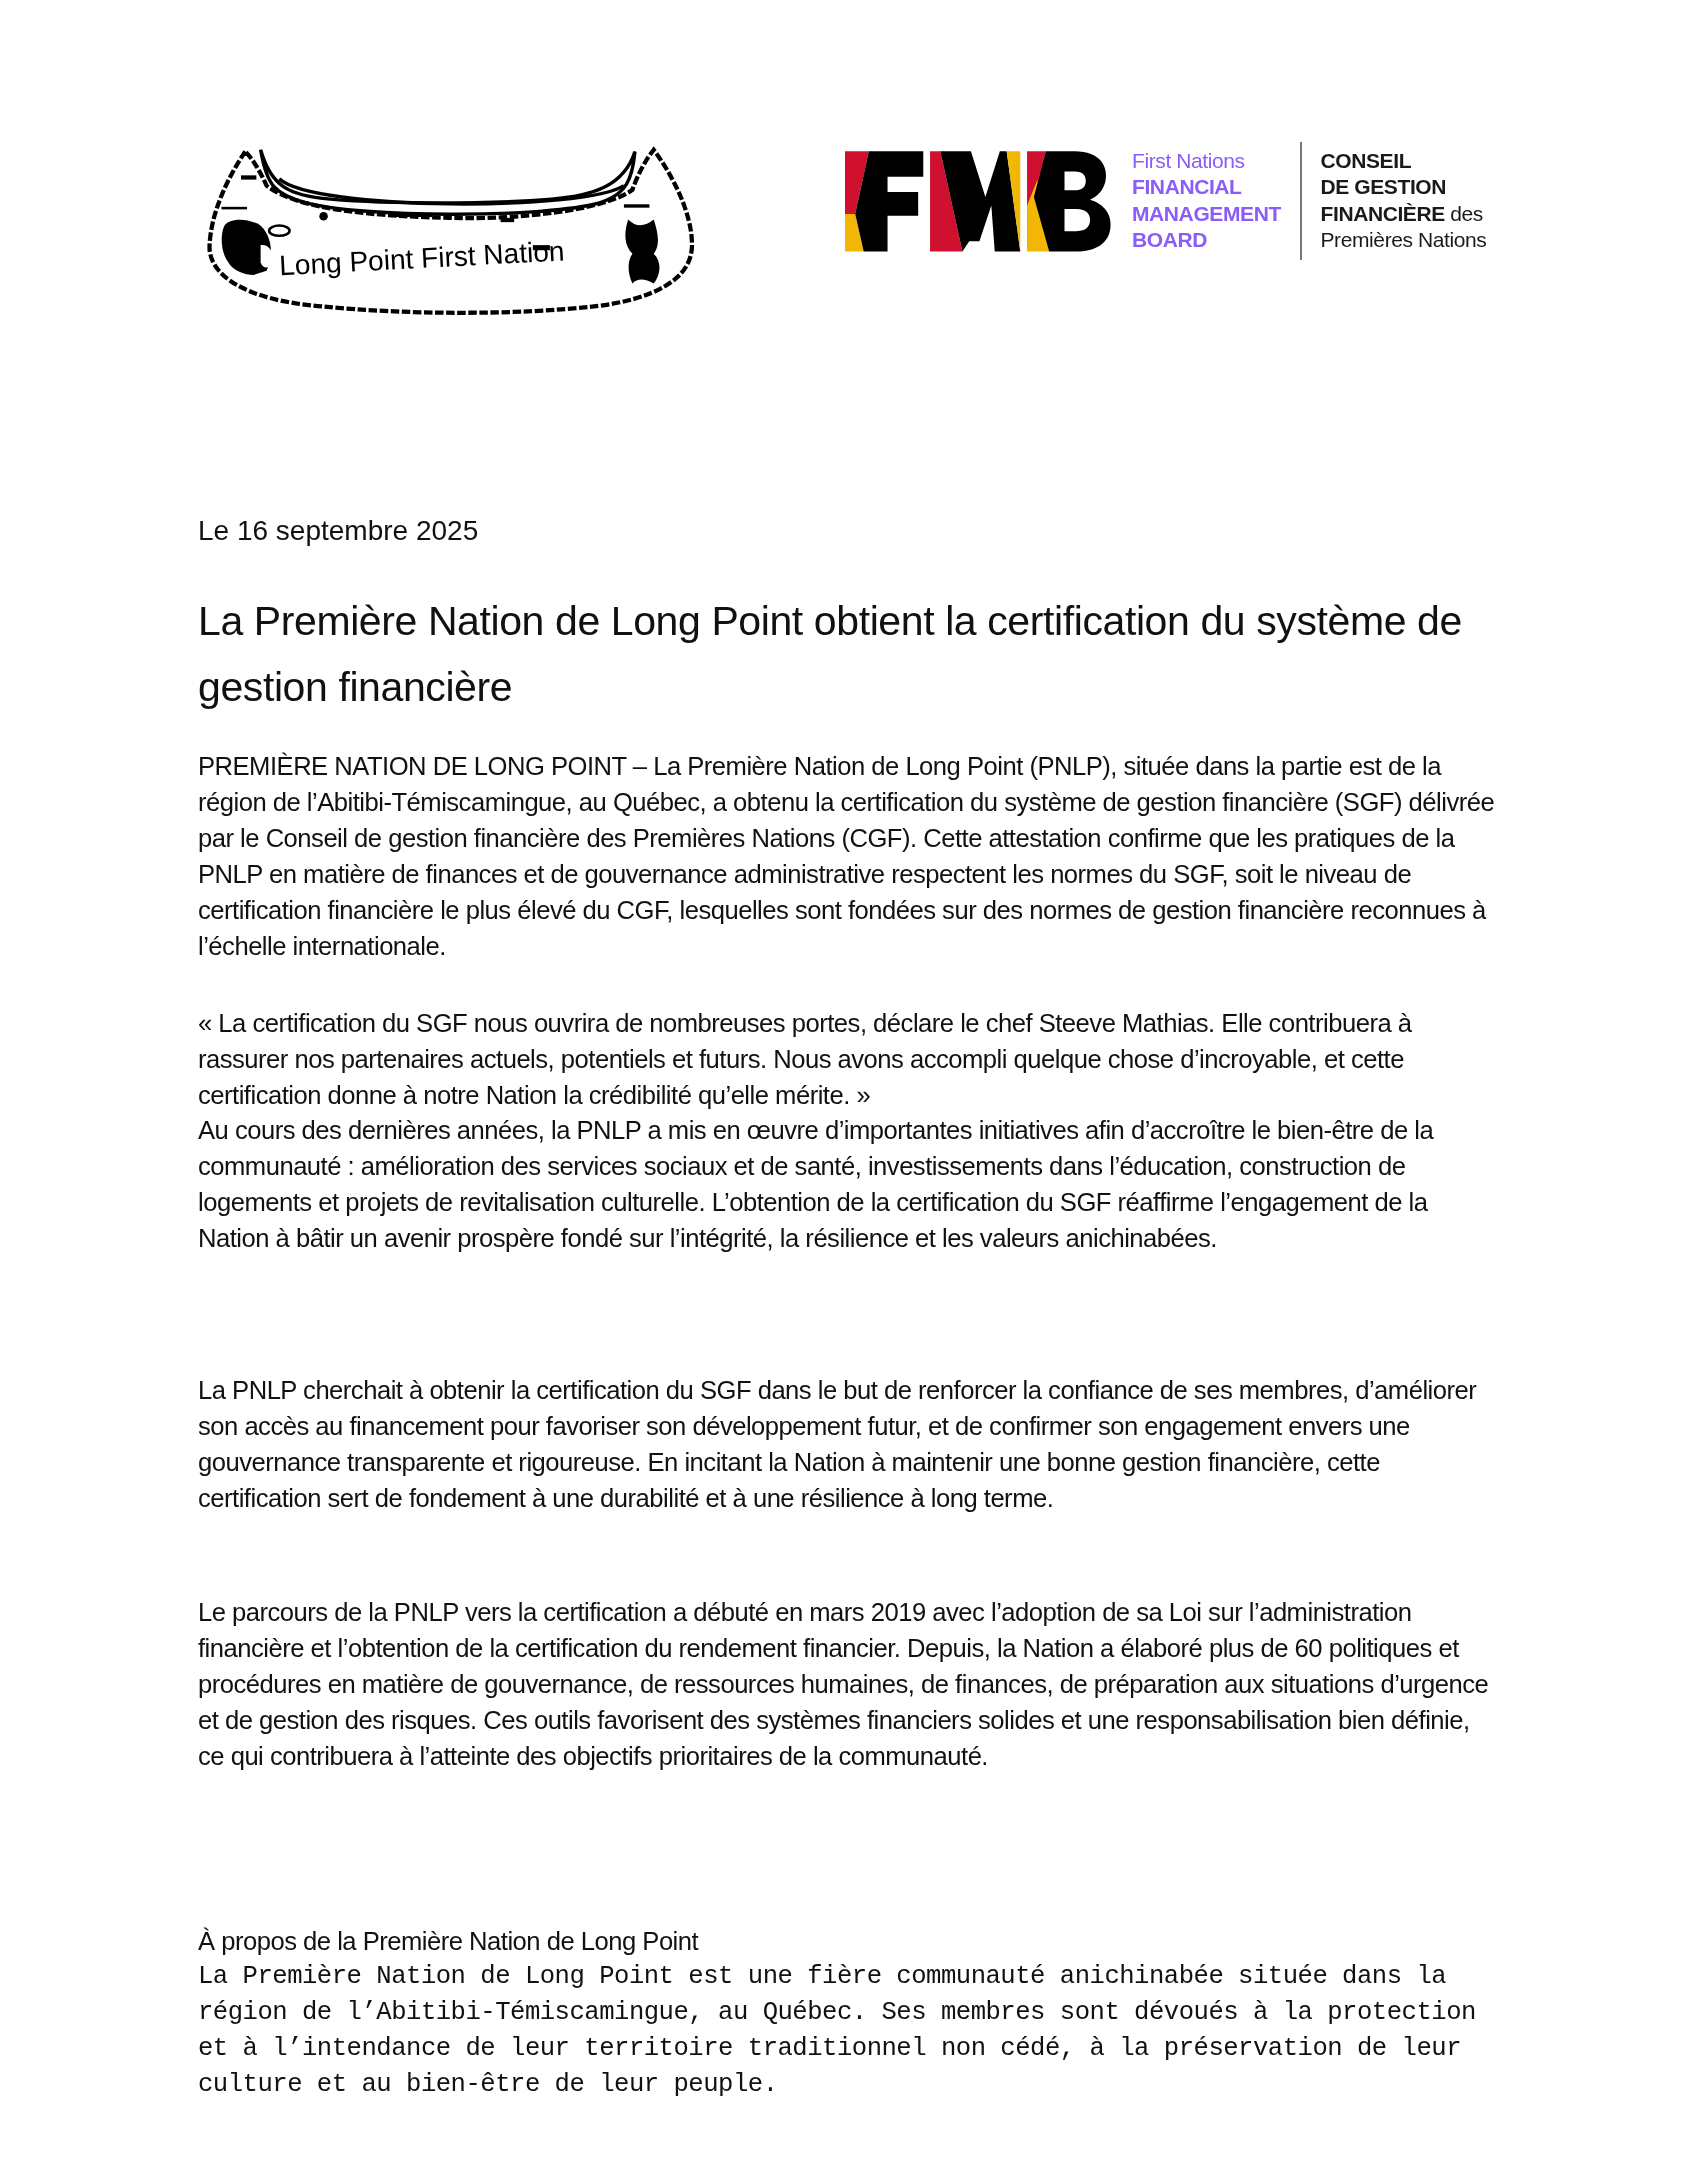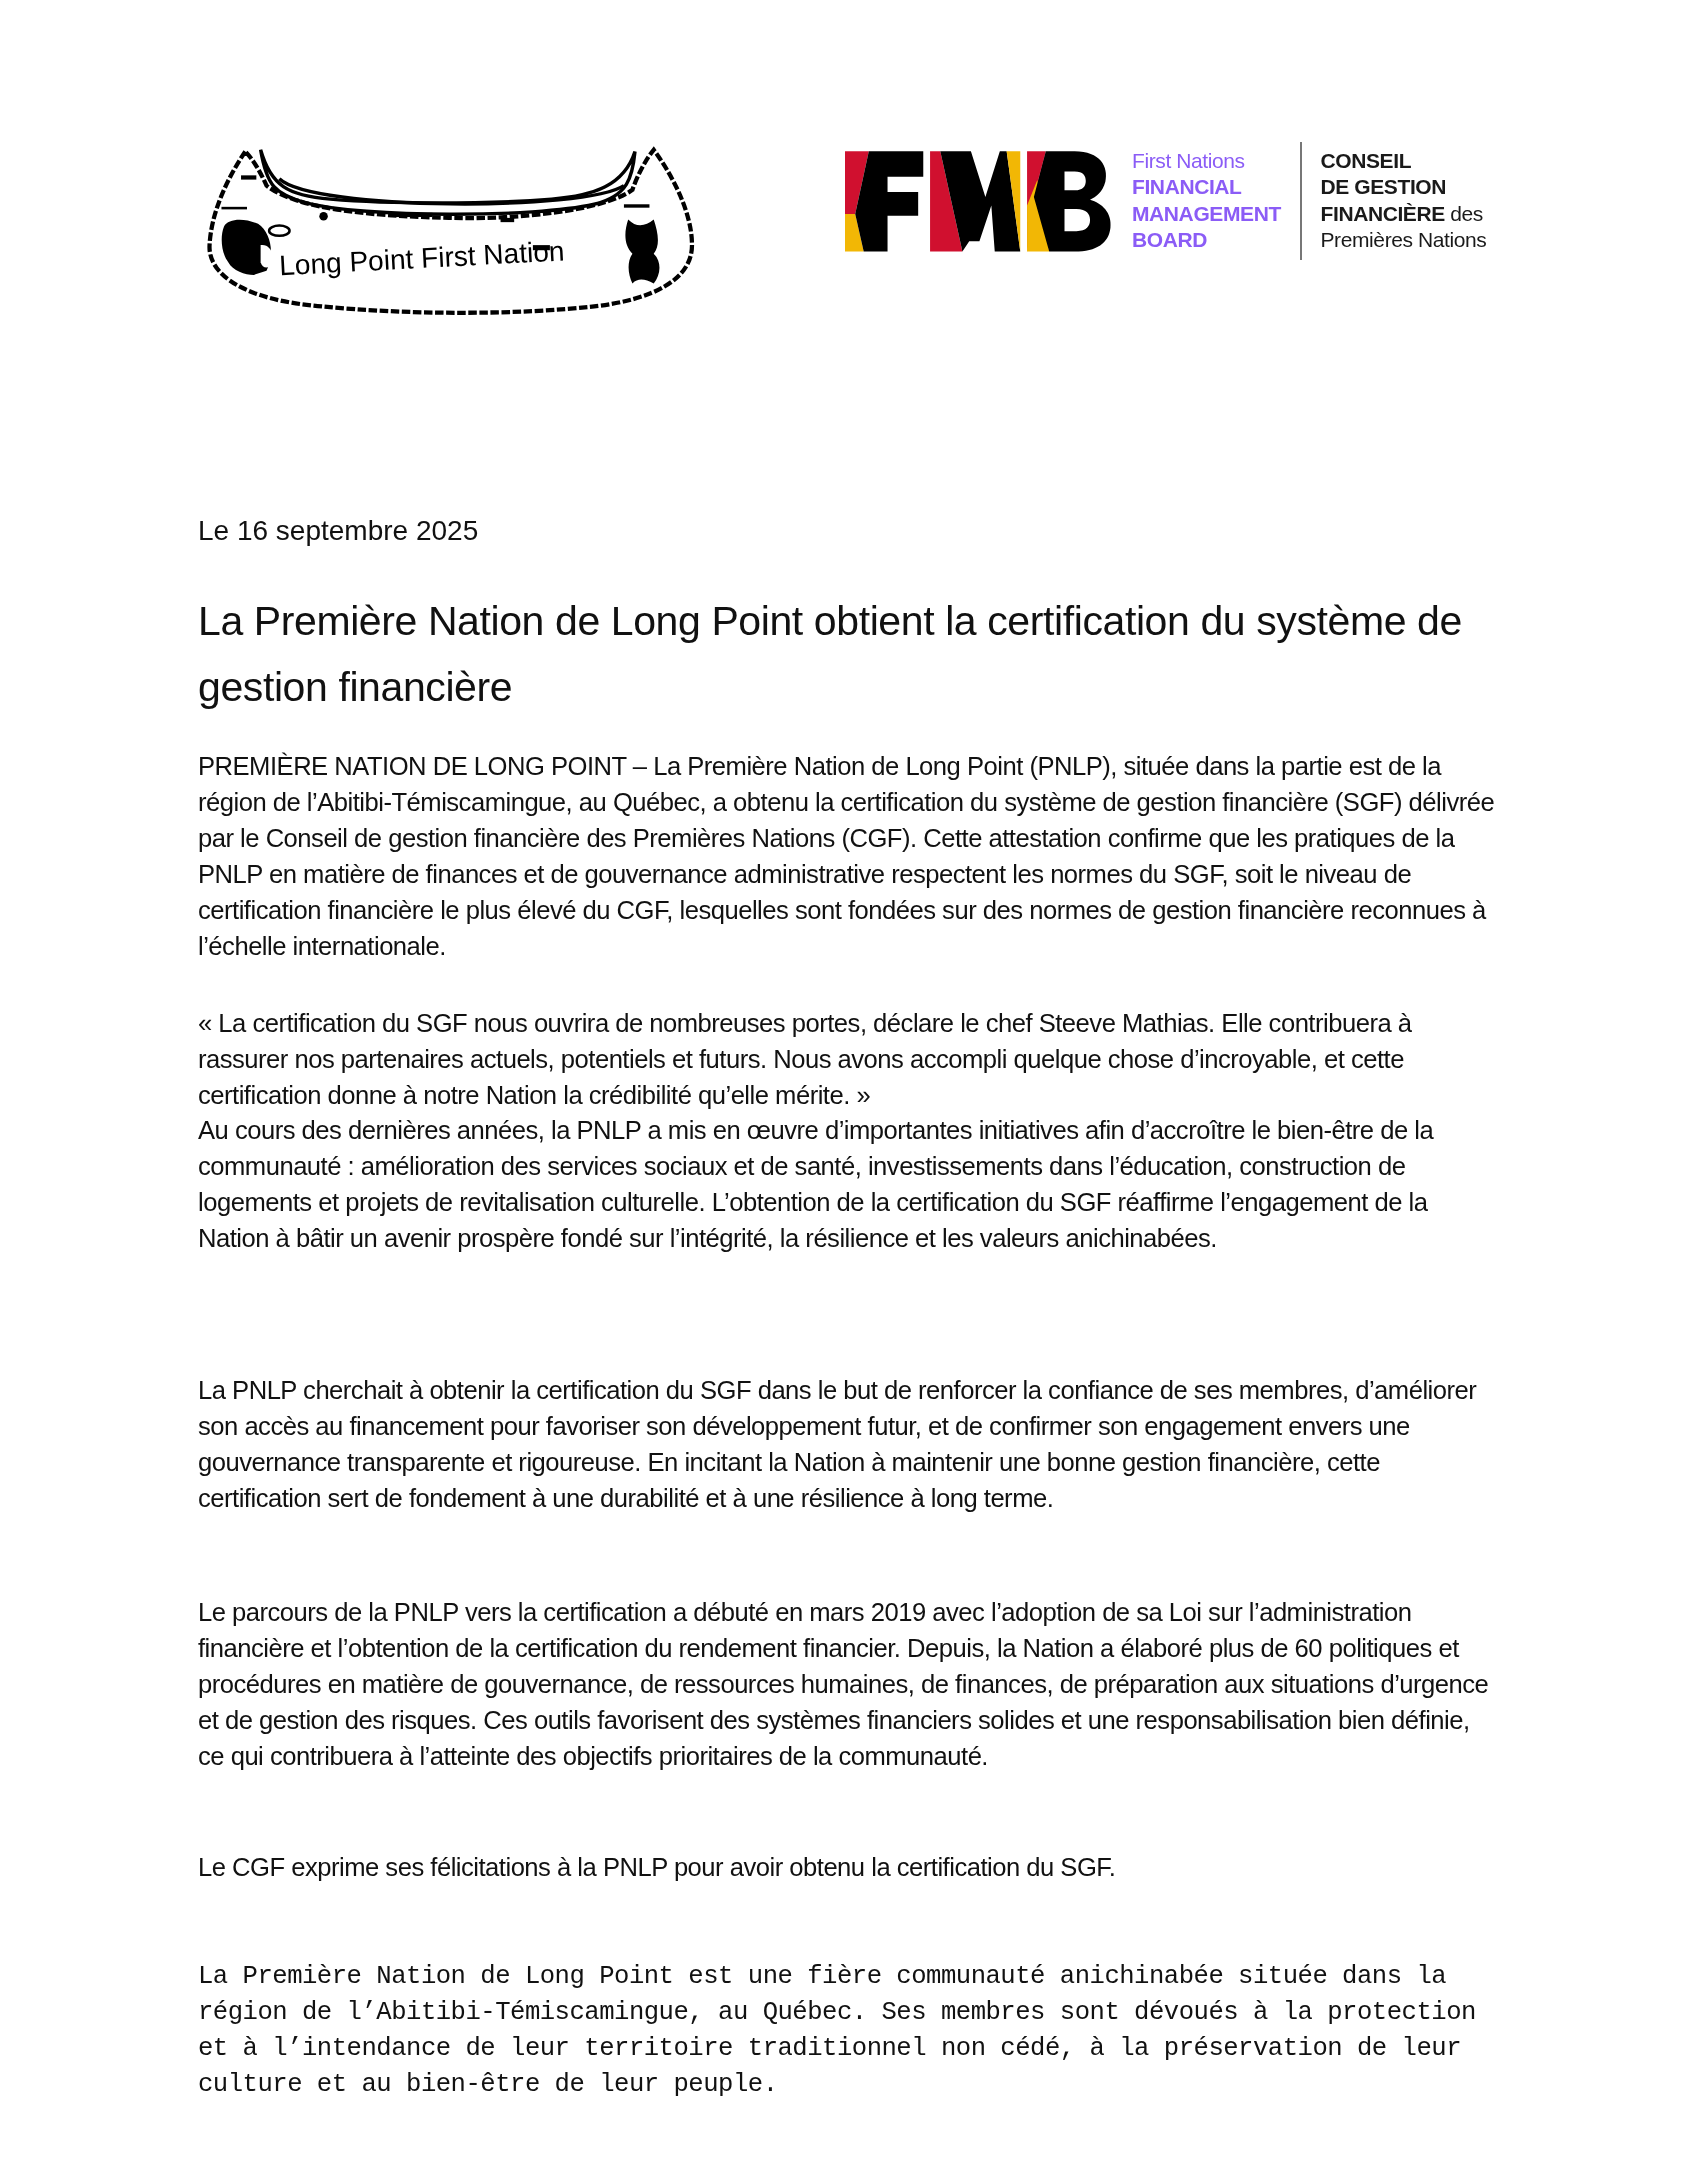--- a/index.html
+++ b/index.html
@@ -104,18 +104,18 @@
 
   <div class="text date">Le 16 septembre 2025</div>
 
   <h1 class="text title">La Première Nation de Long Point obtient la certification du système de gestion financière</h1>
 
   <p class="text para p1">PREMIÈRE NATION DE LONG POINT – La Première Nation de Long Point (PNLP), située dans la partie est de la région de l’Abitibi-Témiscamingue, au Québec, a obtenu la certification du système de gestion financière (SGF) délivrée par le Conseil de gestion financière des Premières Nations (CGF). Cette attestation confirme que les pratiques de la PNLP en matière de finances et de gouvernance administrative respectent les normes du SGF, soit le niveau de certification financière le plus élevé du CGF, lesquelles sont fondées sur des normes de gestion financière reconnues à l’échelle internationale.</p>
   <p class="text para p2">« La certification du SGF nous ouvrira de nombreuses portes, déclare le chef Steeve Mathias. Elle contribuera à rassurer nos partenaires actuels, potentiels et futurs. Nous avons accompli quelque chose d’incroyable, et cette certification donne à notre Nation la crédibilité qu’elle mérite. »</p>
   <p class="text para p3">Au cours des dernières années, la PNLP a mis en œuvre d’importantes initiatives afin d’accroître le bien-être de la communauté : amélioration des services sociaux et de santé, investissements dans l’éducation, construction de logements et projets de revitalisation culturelle. L’obtention de la certification du SGF réaffirme l’engagement de la Nation à bâtir un avenir prospère fondé sur l’intégrité, la résilience et les valeurs anichinabées.</p>
   <p class="text para p4">La PNLP cherchait à obtenir la certification du SGF dans le but de renforcer la confiance de ses membres, d’améliorer son accès au financement pour favoriser son développement futur, et de confirmer son engagement envers une gouvernance transparente et rigoureuse. En incitant la Nation à maintenir une bonne gestion financière, cette certification sert de fondement à une durabilité et à une résilience à long terme.</p>
   <p class="text para p5">Le parcours de la PNLP vers la certification a débuté en mars 2019 avec l’adoption de sa Loi sur l’administration financière et l’obtention de la certification du rendement financier. Depuis, la Nation a élaboré plus de 60 politiques et procédures en matière de gouvernance, de ressources humaines, de finances, de préparation aux situations d’urgence et de gestion des risques. Ces outils favorisent des systèmes financiers solides et une responsabilisation bien définie, ce qui contribuera à l’atteinte des objectifs prioritaires de la communauté.</p>
-  <p class="text para p6">Le CGF exprime ses félicitations à la PNLP pour avoir obtenu la certification du SGF.</p>
 
+  <div class="text about-h">À propos de la Première Nation de Long Point</div>
   <p class="text para about-p">La Première Nation de Long Point est une fière communauté anichinabée située dans la région de l’Abitibi-Témiscamingue, au Québec. Ses membres sont dévoués à la protection et à l’intendance de leur territoire traditionnel non cédé, à la préservation de leur culture et au bien-être de leur peuple.</p>
 
 </div>
 
 
 </body></html>

